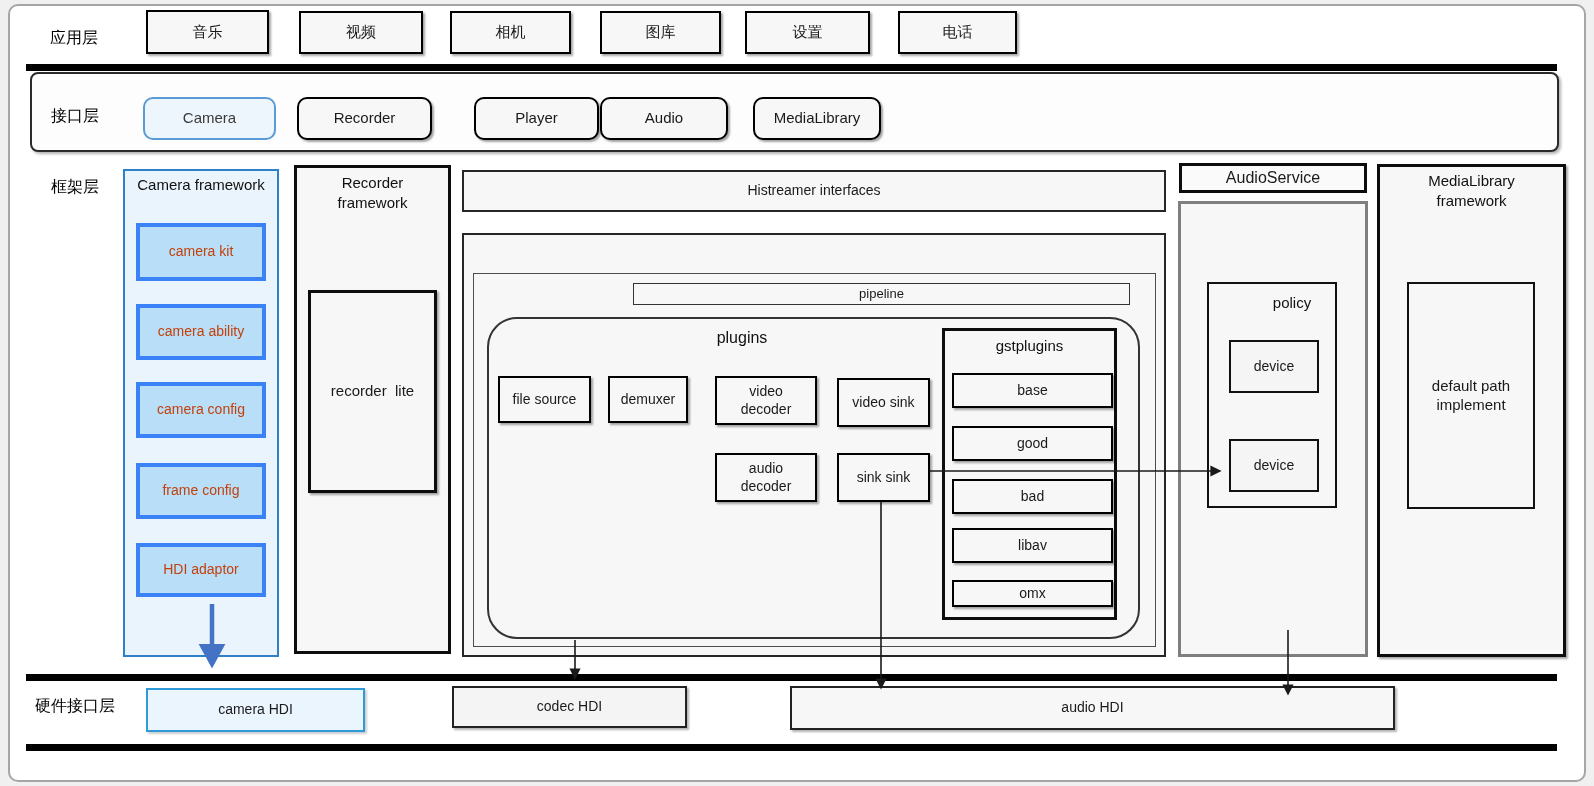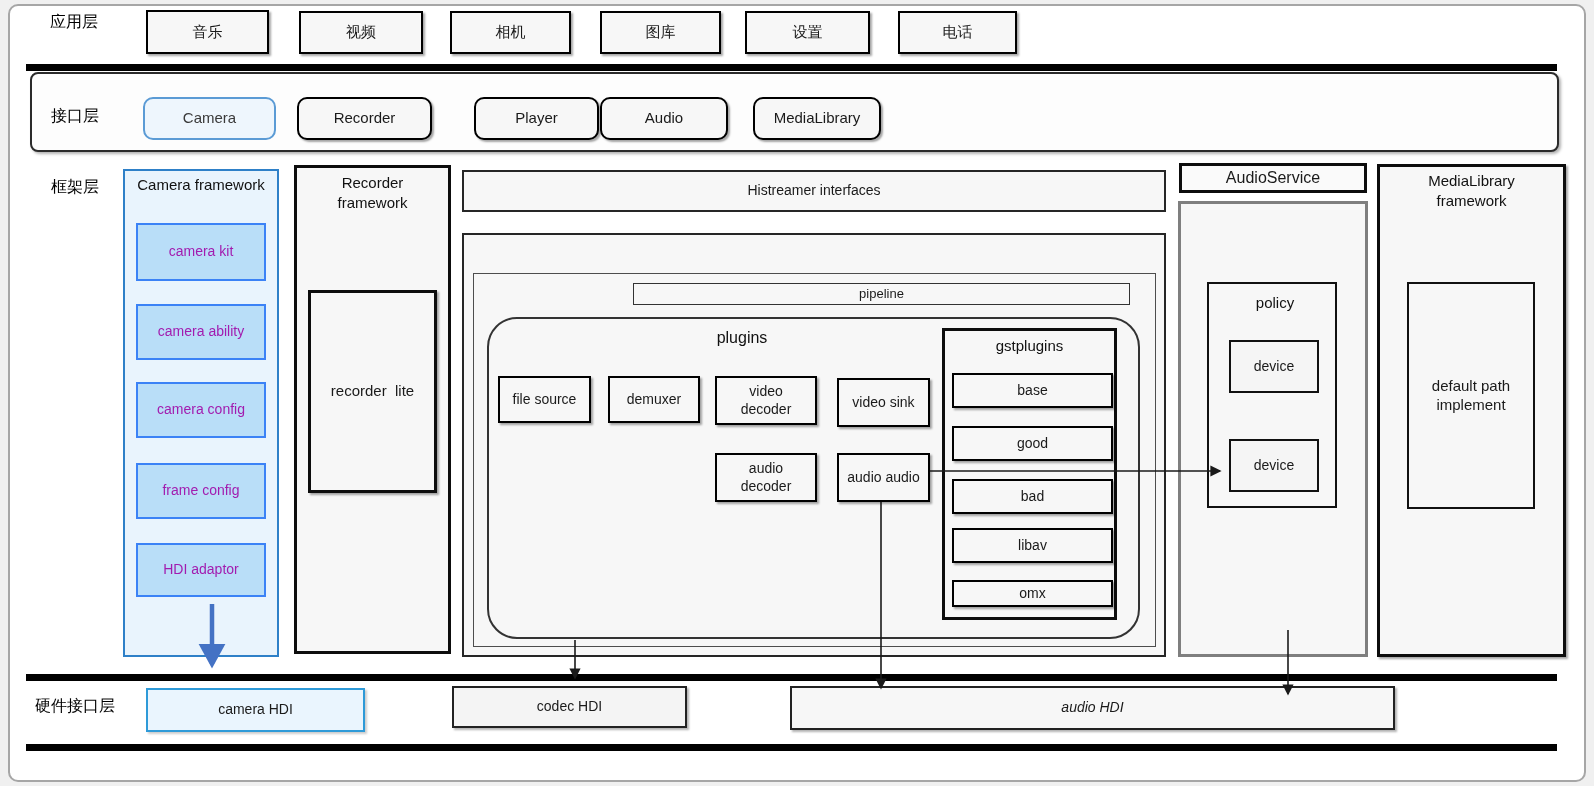--- a/index.html
+++ b/index.html
@@ -9,36 +9,36 @@
   .box{position:absolute;box-sizing:border-box;display:flex;align-items:center;justify-content:center;text-align:center;background:#f7f7f7;font-size:14px;line-height:1.25;}
   .bar{position:absolute;height:7px;background:#000;}
   .lbl{position:absolute;font-size:16px;color:#000;white-space:nowrap;}
   .b2{border:2px solid #000;box-shadow:2px 2px 2px rgba(0,0,0,.35);}
   .b2ns{border:2px solid #262626;}
   .b3{border:3px solid #0d0d0d;}
   .b3s{border:3px solid #0d0d0d;box-shadow:2px 2px 2px rgba(0,0,0,.35);}
   .b1{border:1px solid #4d4d4d;}
   .bgray{border:3px solid #7f7f7f;}
   .blue-frame{border:2px solid #2e80c8;background:#e9f4fd;}
-  .blue-mod{border:2px solid #3b82f6;background:#b9def8;color:#a21caf;}
+  .blue-mod{border:4px solid #3b82f6;background:#b9def8;color:#c2410c;}
   .blue-api{border:2px solid #5b9bd5;background:#eef6fd;color:#3a3a3a;}
   .blue-hdi{border:2px solid #2e9ad8;background:#eaf5fe;box-shadow:2px 2px 2px rgba(0,0,0,.2);}
   .rounded{border-radius:10px;}
   .title{position:absolute;text-align:center;font-size:15px;color:#111;line-height:1.3;}
   .prewrap{white-space:pre-wrap;}
   svg.overlay{position:absolute;left:0;top:0;z-index:10;pointer-events:none;}
 </style>
 </head>
 <body>
 
 <div class="canvas">
 
   <div class="panel"></div>
 
-  <div class="lbl" style="left:50px;top:12px;">应用层</div>
+  <div class="lbl" style="left:50px;top:28px;">应用层</div>
   <div class="box b2" style="left:146px;top:10px;width:123px;height:44px;font-size:15px;">音乐</div>
   <div class="box b2" style="left:299px;top:11px;width:124px;height:43px;font-size:15px;">视频</div>
   <div class="box b2" style="left:450px;top:11px;width:121px;height:43px;font-size:15px;">相机</div>
   <div class="box b2" style="left:600px;top:11px;width:121px;height:43px;font-size:15px;">图库</div>
   <div class="box b2" style="left:745px;top:11px;width:125px;height:43px;font-size:15px;">设置</div>
   <div class="box b2" style="left:898px;top:11px;width:119px;height:43px;font-size:15px;">电话</div>
 
   <div class="bar" style="left:26px;top:64px;width:1531px;"></div>
 
   <div class="abs" style="left:30px;top:72px;width:1529px;height:80px;border:2px solid #2b2b2b;border-radius:8px;background:#fdfdfd;box-shadow:2px 2px 3px rgba(0,0,0,.3);"></div>
@@ -64,56 +64,56 @@
   <div class="box b3s prewrap" style="left:308px;top:290px;width:129px;height:203px;font-size:15px;">recorder  lite</div>
 
   <div class="box b2ns" style="left:462px;top:170px;width:704px;height:42px;font-size:14px;">Histreamer interfaces</div>
   <div class="abs b2ns" style="left:462px;top:233px;width:704px;height:424px;background:#f7f7f7;"></div>
   <div class="abs b1" style="left:473px;top:273px;width:683px;height:374px;background:#f7f7f7;"></div>
   <div class="box" style="left:633px;top:283px;width:497px;height:22px;border:1px solid #333;font-size:13px;">pipeline</div>
   <div class="abs" style="left:487px;top:317px;width:653px;height:322px;border:2px solid #333;border-radius:30px;background:#f7f7f7;"></div>
   <div class="title" style="left:642px;top:328px;width:200px;font-size:16px;">plugins</div>
 
   <div class="box b2" style="left:498px;top:376px;width:93px;height:47px;">file source</div>
-  <div class="box b2" style="left:608px;top:376px;width:92px;height:47px;">demuxer</div>
+  <div class="box b2" style="left:608px;top:376px;width:80px;height:47px;">demuxer</div>
   <div class="box b2" style="left:715px;top:376px;width:102px;height:49px;">
       <span style="display:inline-block;width:64px;">video decoder</span>
     </div>
   <div class="box b2" style="left:837px;top:378px;width:93px;height:49px;">video sink</div>
   <div class="box b2" style="left:715px;top:453px;width:102px;height:49px;">
       <span style="display:inline-block;width:64px;">audio decoder</span>
     </div>
-  <div class="box b2" style="left:837px;top:453px;width:93px;height:49px;">audio audio</div>
+  <div class="box b2" style="left:837px;top:453px;width:93px;height:49px;">sink sink</div>
 
   <div class="abs b3" style="left:942px;top:328px;width:175px;height:292px;background:#f7f7f7;"></div>
   <div class="title" style="left:942px;top:336px;width:175px;">gstplugins</div>
   <div class="box b2" style="left:952px;top:373px;width:161px;height:35px;">base</div>
   <div class="box b2" style="left:952px;top:426px;width:161px;height:35px;">good</div>
   <div class="box b2" style="left:952px;top:479px;width:161px;height:35px;">bad</div>
   <div class="box b2" style="left:952px;top:528px;width:161px;height:35px;">libav</div>
   <div class="box b2" style="left:952px;top:580px;width:161px;height:27px;">omx</div>
 
   <div class="box b3" style="left:1179px;top:163px;width:188px;height:30px;font-size:16px;background:#fafafa;">AudioService</div>
   <div class="abs bgray" style="left:1178px;top:201px;width:190px;height:456px;background:#f7f7f7;"></div>
   <div class="abs" style="left:1207px;top:282px;width:130px;height:226px;border:2.5px solid #111;background:#f7f7f7;"></div>
-  <div class="title" style="left:1207px;top:293px;width:136px;">policy</div>
+  <div class="title" style="left:1207px;top:293px;width:136px;padding-left:17px;">policy</div>
   <div class="box" style="left:1229px;top:340px;width:90px;height:53px;border:2.5px solid #111;background:#f5f5f5;">device</div>
   <div class="box" style="left:1229px;top:439px;width:90px;height:53px;border:2.5px solid #111;background:#f5f5f5;">device</div>
 
   <div class="abs b3s" style="left:1377px;top:164px;width:189px;height:493px;background:#f7f7f7;"></div>
   <div class="title" style="left:1377px;top:171px;width:189px;"><span style="display:inline-block;width:130px;">MediaLibrary framework</span></div>
   <div class="box" style="left:1407px;top:282px;width:128px;height:227px;border:2.5px solid #111;font-size:15px;">
       <span style="display:inline-block;width:92px;">default path implement</span>
     </div>
 
   <div class="bar" style="left:26px;top:674px;width:1531px;"></div>
   <div class="lbl" style="left:35px;top:696px;">硬件接口层</div>
   <div class="box blue-hdi" style="left:146px;top:688px;width:219px;height:44px;">camera HDI</div>
   <div class="box" style="left:452px;top:686px;width:235px;height:42px;border:2px solid #222;background:#f4f4f4;box-shadow:2px 2px 2px rgba(0,0,0,.3);">codec HDI</div>
-  <div class="box" style="left:790px;top:686px;width:605px;height:44px;border:2px solid #222;background:#f7f7f7;box-shadow:2px 2px 2px rgba(0,0,0,.3);font-style:italic;">audio HDI</div>
+  <div class="box" style="left:790px;top:686px;width:605px;height:44px;border:2px solid #222;background:#f7f7f7;box-shadow:2px 2px 2px rgba(0,0,0,.3);">audio HDI</div>
   <div class="bar" style="left:26px;top:744px;width:1531px;"></div>
 
   <svg class="overlay" width="1594" height="786" viewBox="0 0 1594 786">
     <defs>
       <marker id="ah-black" markerWidth="8" markerHeight="8" refX="6" refY="3.5" orient="auto">
         <path d="M0,0 L7,3.5 L0,7 Z" fill="#1a1a1a"></path>
       </marker>
       <marker id="ah-blue" markerWidth="7" markerHeight="7" refX="4.5" refY="3" orient="auto">
         <path d="M0,0 L5.5,3 L0,6 Z" fill="#4472c4"></path>
       </marker>

